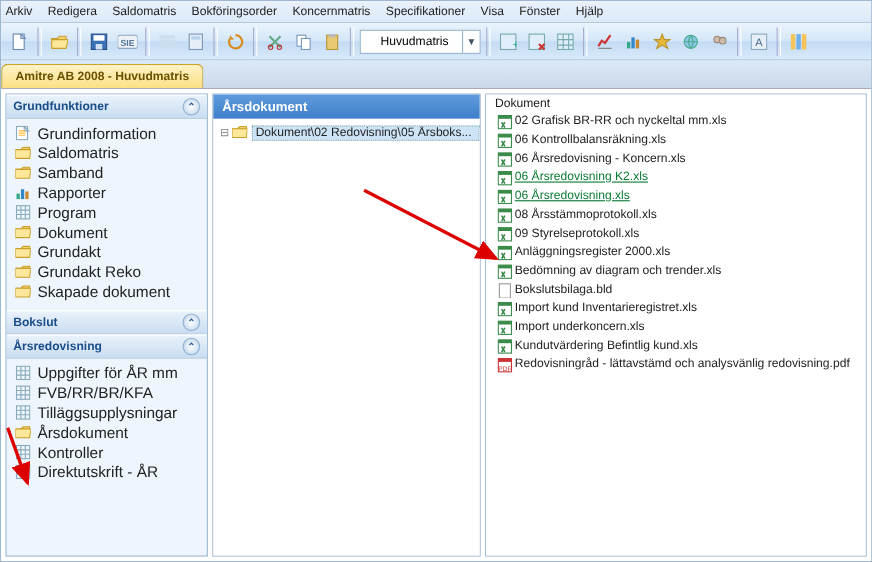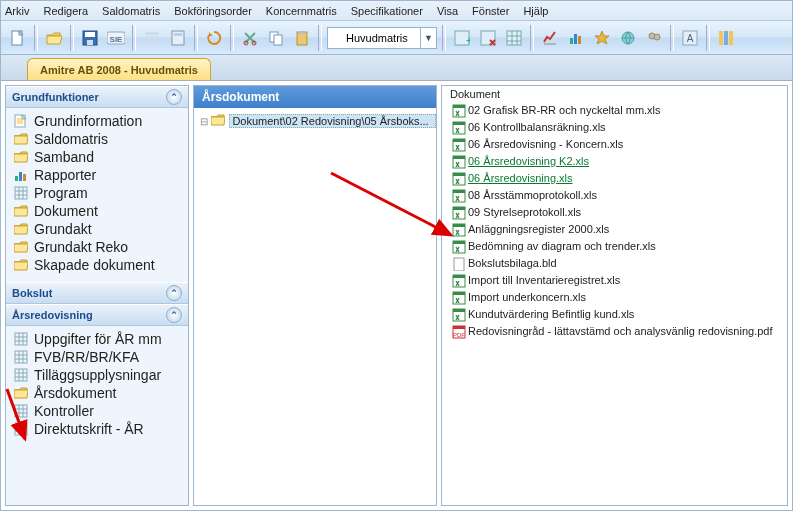--- a/index.html
+++ b/index.html
@@ -4,21 +4,21 @@
 <style>
   * { box-sizing: border-box; margin: 0; padding: 0; font-family: "Segoe UI", Tahoma, sans-serif; }
   body { width: 793px; height: 511px; overflow: hidden; background: #fff; border: 1px solid #9db7d1; position: relative; }
   .menubar { height: 20px; background: linear-gradient(#eaf2fb,#dbe9f7); border-bottom: 1px solid #b6c9dc; display: flex; padding-left: 4px; font-size: 11px; align-items: center; color: #222; }
   .menubar span { margin-right: 14px; cursor: default; }
   .toolbar { height: 34px; background: linear-gradient(#e9f3fd,#d5e7f8 48%,#c3dbf3 52%,#d9eafb); border-bottom: 1px solid #9db7d1; display: flex; align-items: center; padding: 0 4px; }
   .tb-btn { width: 24px; height: 24px; margin: 10px 1px; border: 1px solid transparent; border-radius: 3px; display: flex; align-items: center; justify-content: center; font-size: 14px; cursor: pointer; }
   .tb-sep { width: 4px; height: 26px; border-left: 1px solid #aac; border-right: 1px solid #fff; margin: 0 3px; }
   .tb-combo { height: 22px; border: 1px solid #96b2cf; background: #fff; font-size: 11px; padding-left: 18px; width: 110px; display: flex; align-items: center; justify-content: space-between; margin: 0 2px; }
   .tb-combo .arrow { width: 16px; height: 20px; border-left: 1px solid #96b2cf; display: flex; align-items: center; justify-content: center; font-size: 9px; color: #456; }
-  .tabstrip { height: 26px; background: linear-gradient(#dce9f6,#cad9ea); padding-left: 26px; display: flex; align-items: flex-end; border-bottom: 1px solid #aab; }
+  .tabstrip { height: 26px; background: linear-gradient(#dce9f6,#cad9ea); padding-left: 0; display: flex; align-items: flex-end; border-bottom: 1px solid #aab; }
   .doc-tab { height: 22px; padding: 0 12px; background: linear-gradient(#fef3c6,#fde086); border: 1px solid #c9a52b; border-bottom: none; border-radius: 6px 6px 0 0; font-size: 11px; font-weight: bold; color: #695100; display: flex; align-items: center; }
   .workarea { position: absolute; top: 80px; left: 0; right: 0; bottom: 0; display: flex; background: #fff; }
   .sidebar { width: 184px; border: 1px solid #9db7d1; margin: 4px; background: #eef5fc; display: flex; flex-direction: column; }
   .group-hd { height: 22px; background: linear-gradient(#eaf2fb,#c9ddf1); border-top: 1px solid #fff; border-bottom: 1px solid #b1c7dd; display: flex; align-items: center; padding: 0 6px; font-size: 11px; font-weight: bold; color: #1a4e8a; justify-content: space-between; cursor: pointer; }
   .group-hd .chev { width: 16px; height: 16px; border-radius: 50%; background: radial-gradient(#fff,#b8d1ea); border: 1px solid #8fb0d0; display: flex; align-items: center; justify-content: center; font-size: 9px; color: #2a5a91; }
   .group-body { padding: 4px 4px 8px 4px; }
   .side-item { display: flex; align-items: center; height: 18px; font-size: 14px; color: #222; padding: 0 2px; cursor: pointer; }
   .side-item.sel { background: transparent; }
   .side-item .ic { width: 18px; height: 16px; display: flex; align-items: center; justify-content: center; margin-right: 4px; }
   .panel { flex: 1; border: 1px solid #9db7d1; margin: 4px 4px 4px 0; display: flex; flex-direction: column; }
@@ -469,21 +469,21 @@
           <span>Bokslutsbilaga.bld</span>
         </div>
         <div class="file-row">
           <span class="ic">
             <svg width="14" height="14">
               <rect x="1" y="1" width="12" height="12" fill="#fff" stroke="#3a8b4a"></rect>
               <rect x="1" y="1" width="12" height="3" fill="#3a8b4a"></rect>
               <path d="M4 7l3 5M7 7l-3 5" stroke="#3a8b4a" stroke-width="1.4"></path>
             </svg>
           </span>
-          <span>Import till Inventarieregistret.xls</span>
+          <span>Import kund Inventarieregistret.xls</span>
         </div>
         <div class="file-row">
           <span class="ic">
             <svg width="14" height="14">
               <rect x="1" y="1" width="12" height="12" fill="#fff" stroke="#3a8b4a"></rect>
               <rect x="1" y="1" width="12" height="3" fill="#3a8b4a"></rect>
               <path d="M4 7l3 5M7 7l-3 5" stroke="#3a8b4a" stroke-width="1.4"></path>
             </svg>
           </span>
           <span>Import underkoncern.xls</span>

